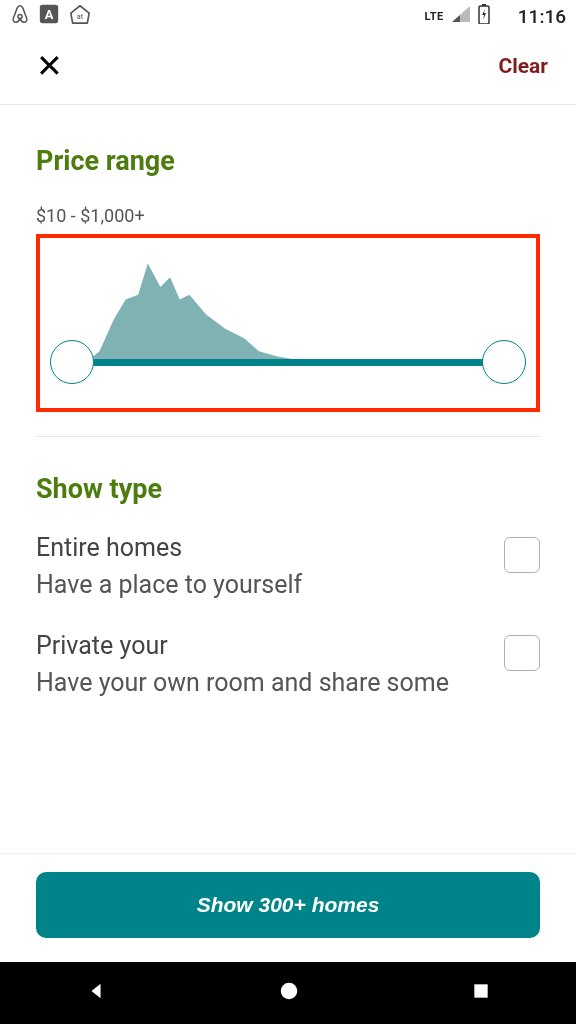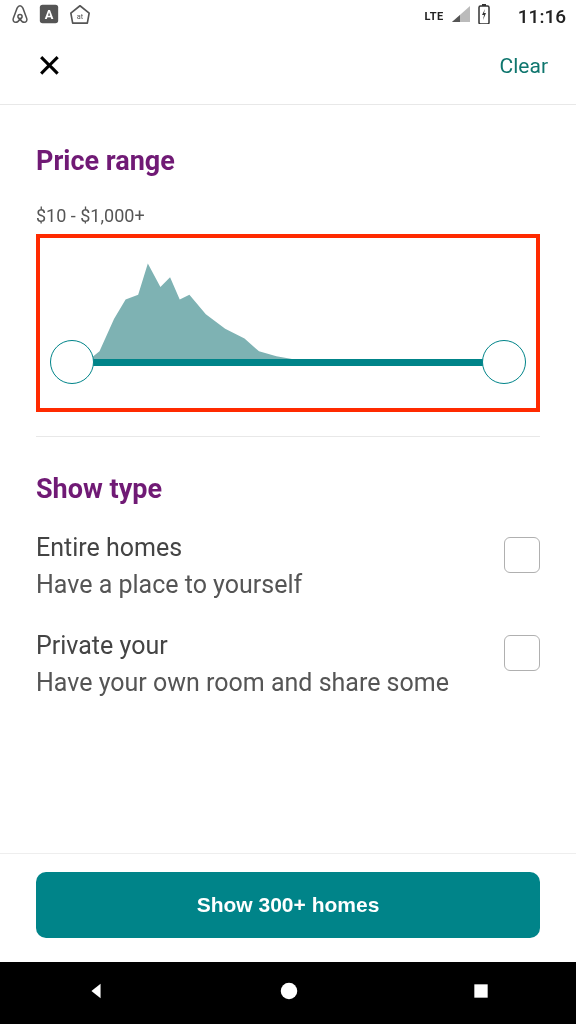--- a/index.html
+++ b/index.html
@@ -30,32 +30,32 @@
 
     
     .header {
       display: flex;
       align-items: center;
       justify-content: space-between;
       padding: 18px 28px 22px 36px;
       border-bottom: 1px solid #e8e8e8;
     }
     .close-btn { font-size: 32px; font-weight: 300; cursor: pointer; user-select: none; line-height: 1; }
-    .clear-btn { font-size: 21px; font-weight: 400; color: #0f766e; cursor: pointer; }
+    .clear-btn { font-size: 21px; font-weight: 700; color: #7f1d1d; cursor: pointer; }
 
     
     .content {
       flex: 1;
       padding: 40px 36px 0 36px;
       overflow-y: auto;
     }
     .section-title {
       font-size: 27px;
       font-weight: 700;
-      color: #701a75;
+      color: #4d7c0f;
       margin-bottom: 28px;
     }
     .price-range-text {
       font-size: 18px;
       color: #555;
       margin-bottom: 8px;
     }
     .avg-text {
       font-size: 20px;
       color: #444;
@@ -135,20 +135,21 @@
     .cta-btn {
       width: 100%;
       background: #008489;
       color: #fff;
       border: none;
       border-radius: 10px;
       height: 66px;
       font-size: 21px;
       font-weight: 700;
       cursor: pointer;
+      font-style: italic;
     }
 
     
     .nav-bar {
       height: 62px;
       background: #000;
       display: flex;
       align-items: center;
       justify-content: space-around;
       color: #fff;

